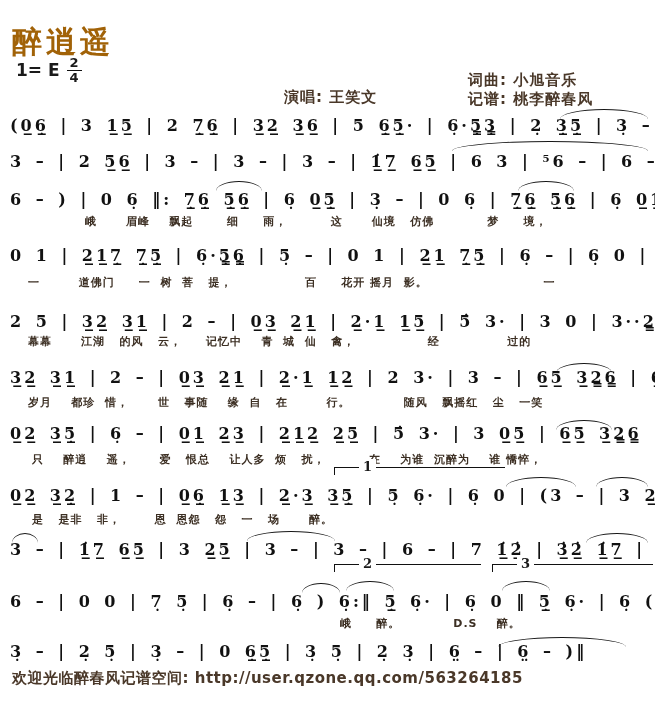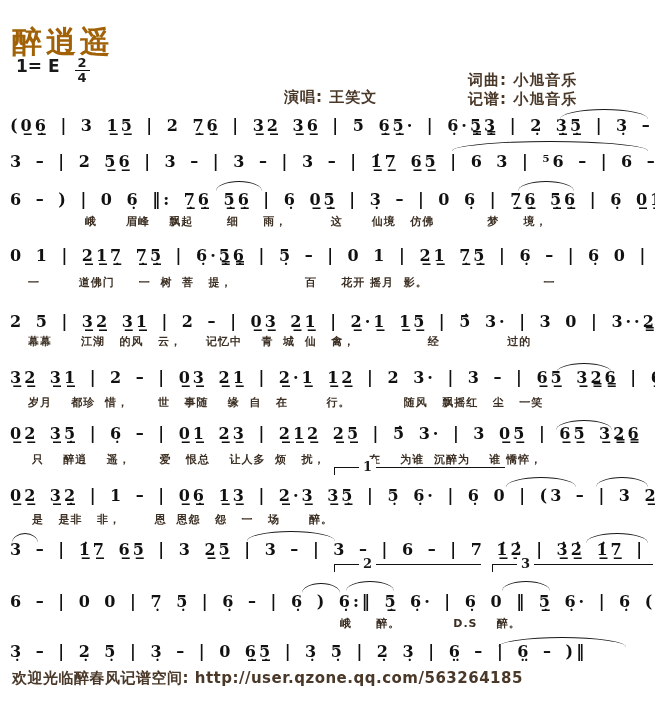--- a/index.html
+++ b/index.html
@@ -5,22 +5,22 @@
   html,body{margin:0;padding:0;background:#e8e8e8;}
   .sheet{
     position:relative;width:655px;height:701px;background:#ffffff;
     font-family:"DejaVu Serif",serif;color:#1a1a1a;overflow:hidden;
   }
   .title{
     position:absolute;top:10px;left:0;width:100%;text-align:left;
     font-size:30px;font-weight:bold;letter-spacing:4px;margin:12px;color:#a16207;
   }
   .keysig{
-    position:absolute;left:16px;top:56px;display:flex;
-    font-size:17px;font-weight:bold;font-family:"DejaVu Sans",sans-serif;gap:8px;
+    position:absolute;left:16px;top:56px;display:flex;align-items:center;
+    font-size:17px;font-weight:bold;font-family:"DejaVu Sans",sans-serif;
   }
   .frac{display:inline-block;text-align:center;font-size:13px;font-weight:bold;
     line-height:1.05;margin-left:7px;}
   .frac .num{display:block;border-bottom:1.6px solid #111;padding:0 3px;}
   .frac .den{display:block;}
   .credit{
     position:absolute;font-size:15px;font-weight:bold;color:#4a3829;
     font-family:"DejaVu Sans",sans-serif;letter-spacing:1px;white-space:pre;
   }
   .credit.singer{left:284px;top:63px;margin-top:25px;}
@@ -61,21 +61,21 @@
   <div class="keysig">
     <span>1= E</span>
     <span class="frac">
       <span class="num">2</span>
       <span class="den">4</span>
     </span>
   </div>
 
   <div class="credit singer">演唱: 王笑文</div>
   <div class="credit composer">词曲: 小旭音乐</div>
-  <div class="credit notator">记谱: 小旭音乐</div>
+  <div class="credit notator">记谱: 桃李醉春风</div>
 
   <div class="notes" style="top:116px">(0̲6̲̣ | 3 1̲5̲ | 2 7̲̣6̲̣ | 3̲2̲ 3̲6̲ | 5 6̲̣5̲̣· | 6̣·5̳̣3̳̣ | 2̣ 3̲̣5̲̣ | 3̣ – | 3̣ 6̣ |</div>
   <div class="notes" style="top:152px">3 – | 2 5̲6̲ | 3 – | 3 – | 3 – | 1̲̇7̲ 6̲5̲ | 6 3 | ⁵6 – | 6 – | 6 – |</div>
   <div class="notes" style="top:190px">6 – ) | 0 6̣ ‖: 7̲̣6̲̣ 5̲̣6̲̣ | 6̣ 0̲5̲̣ | 3̣ – | 0 6̣ | 7̲̣6̲̣ 5̲̣6̲̣ | 6̣ 0̲1̲ | 2 – |</div>
   <div class="lyrics" style="top:214px;left:85px">峨      眉峰    飘起       细     雨，         这      仙境   仿佛           梦     境，</div>
   <div class="notes" style="top:246px">0 1 | 2̲1̲7̲̣ 7̲̣5̲̣ | 6̣·5̳̣6̳̣ | 5̣ – | 0 1 | 2̲1̲ 7̲̣5̲̣ | 6̣ – | 6̣ 0 | 3··2̳ |</div>
   <div class="lyrics" style="top:275px;left:28px">一        道佛门     一  树  菩   提，               百     花开 摇月  影。                        一</div>
   <div class="notes" style="top:312px">2 5 | 3̲2̲ 3̲1̲ | 2 – | 0̲3̲ 2̲1̲ | 2̲·1̲ 1̲5̲ | 5̇ 3· | 3 0 | 3··2̳ | 2 5 |</div>
   <div class="lyrics" style="top:334px;left:28px">幕幕      江湖   的风   云，     记忆中    青  城  仙   禽，               经              过的</div>
   <div class="notes" style="top:368px">3̲2̲ 3̲1̲ | 2 – | 0̲3̲ 2̲1̲ | 2̲·1̲ 1̲2̲ | 2 3· | 3 – | 6̲5̲ 3̲2̳6̳ | 6̲5̲ 3̲2̲ |</div>

